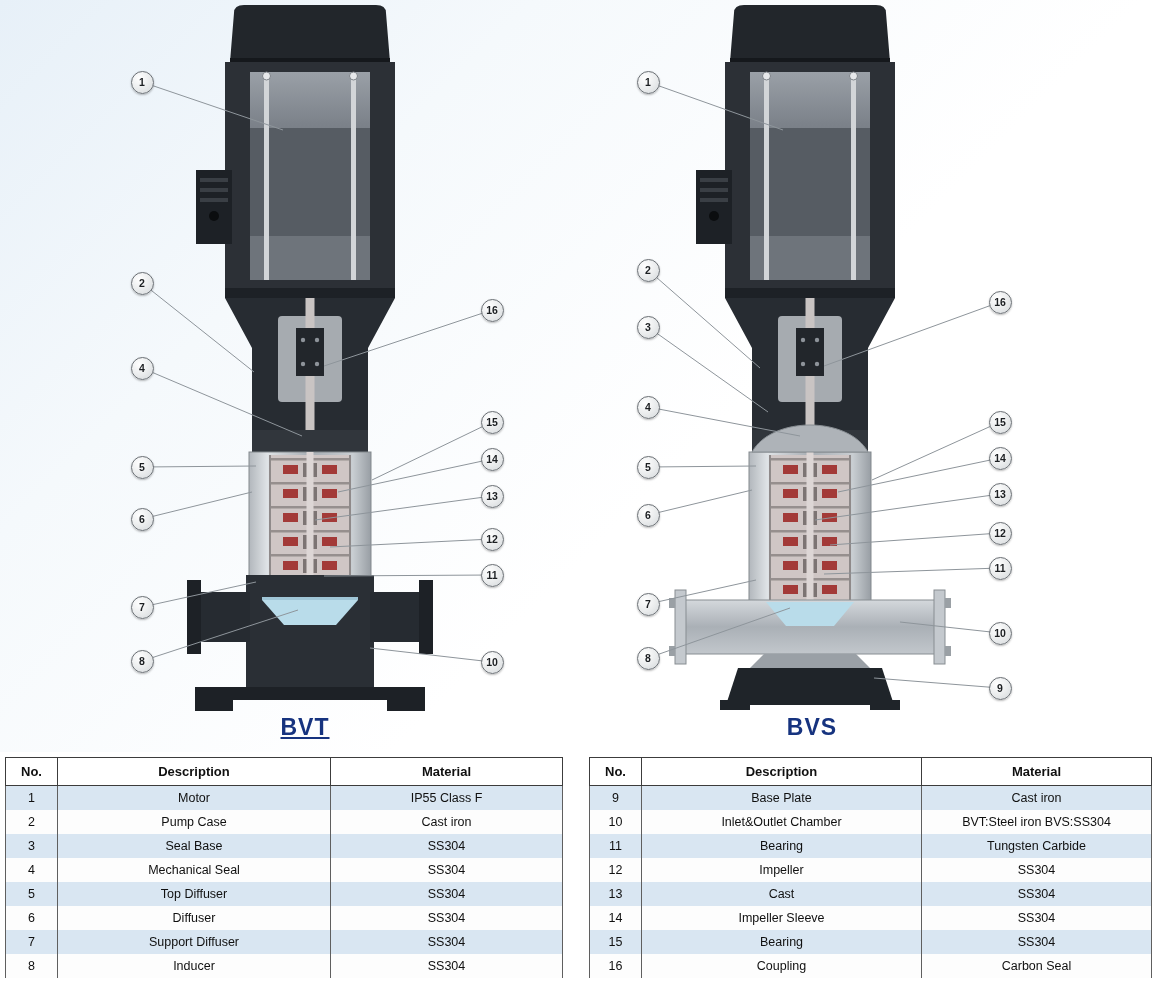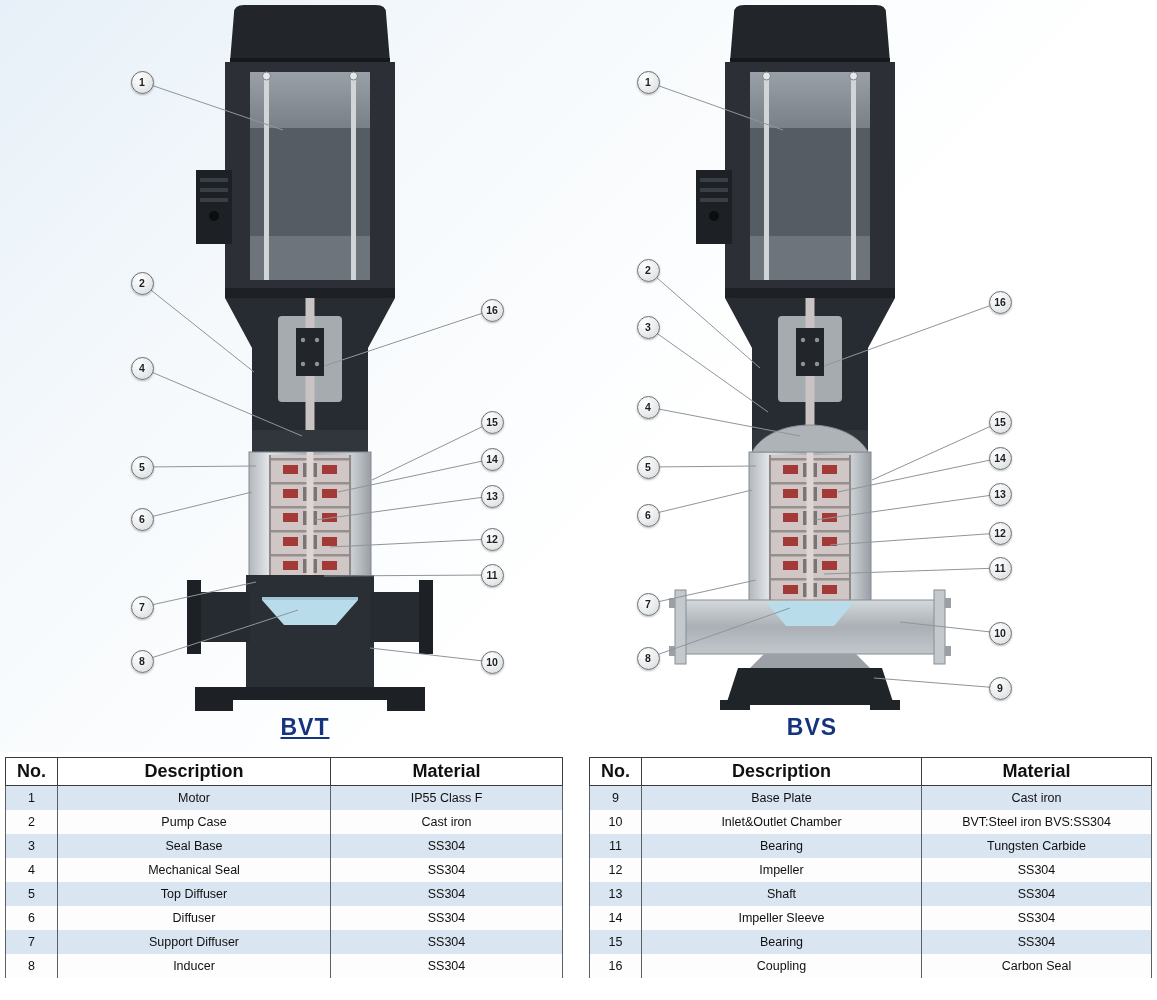--- a/index.html
+++ b/index.html
@@ -28,21 +28,21 @@
   }
   .pump-label.bvt { left:305px;text-decoration:underline; }
   .pump-label.bvs { left:812px; }
 
   .tables { position:absolute; top:757px; left:0; width:1157px; display:flex; gap:26px; padding:0 5px; }
   table.parts { border-collapse:collapse; font-size:12.5px; color:#101010; table-layout:fixed; }
   table.left-t { width:557px; }
   table.right-t { width:562px; }
   table.parts th, table.parts td { text-align:center; overflow:hidden; white-space:nowrap; }
   table.parts thead th {
-    font-weight:bold; font-size:18px; height:28px; background:#ffffff;
+    font-weight:bold; font-size:13px; height:28px; background:#ffffff;
     border:1px solid #3c3c3c;
   }
   table.parts tbody td {
     height:24px;
     border-left:1px solid #5f5f5f; border-right:1px solid #5f5f5f;
   }
   table.parts tbody tr:nth-child(odd) { background:#d9e6f2; }
   table.parts tbody tr:nth-child(even) { background:#fdfdfd; }
   .c-no { width:52px; }
   table.left-t .c-desc { width:273px; } table.left-t .c-mat { width:232px; }
@@ -337,21 +337,21 @@
           <td>Bearing</td>
           <td>Tungsten Carbide</td>
         </tr>
         <tr>
           <td>12</td>
           <td>Impeller</td>
           <td>SS304</td>
         </tr>
         <tr>
           <td>13</td>
-          <td>Shaft</td>
+          <td>Cast</td>
           <td>SS304</td>
         </tr>
         <tr>
           <td>14</td>
           <td>Impeller Sleeve</td>
           <td>SS304</td>
         </tr>
         <tr>
           <td>15</td>
           <td>Bearing</td>

